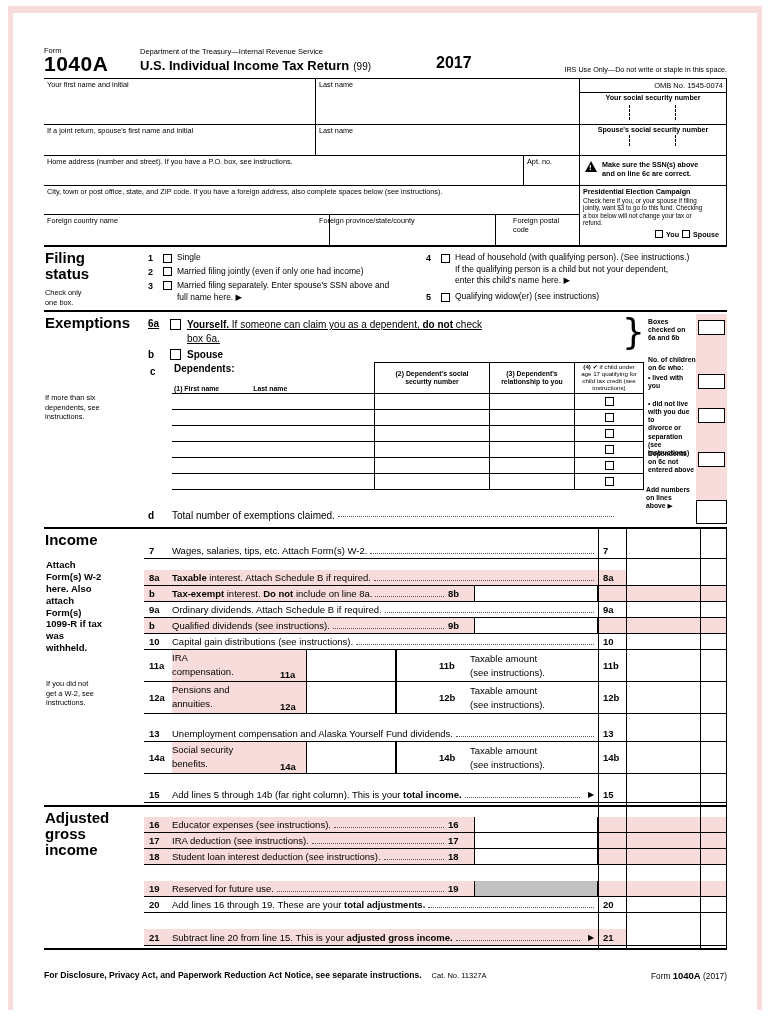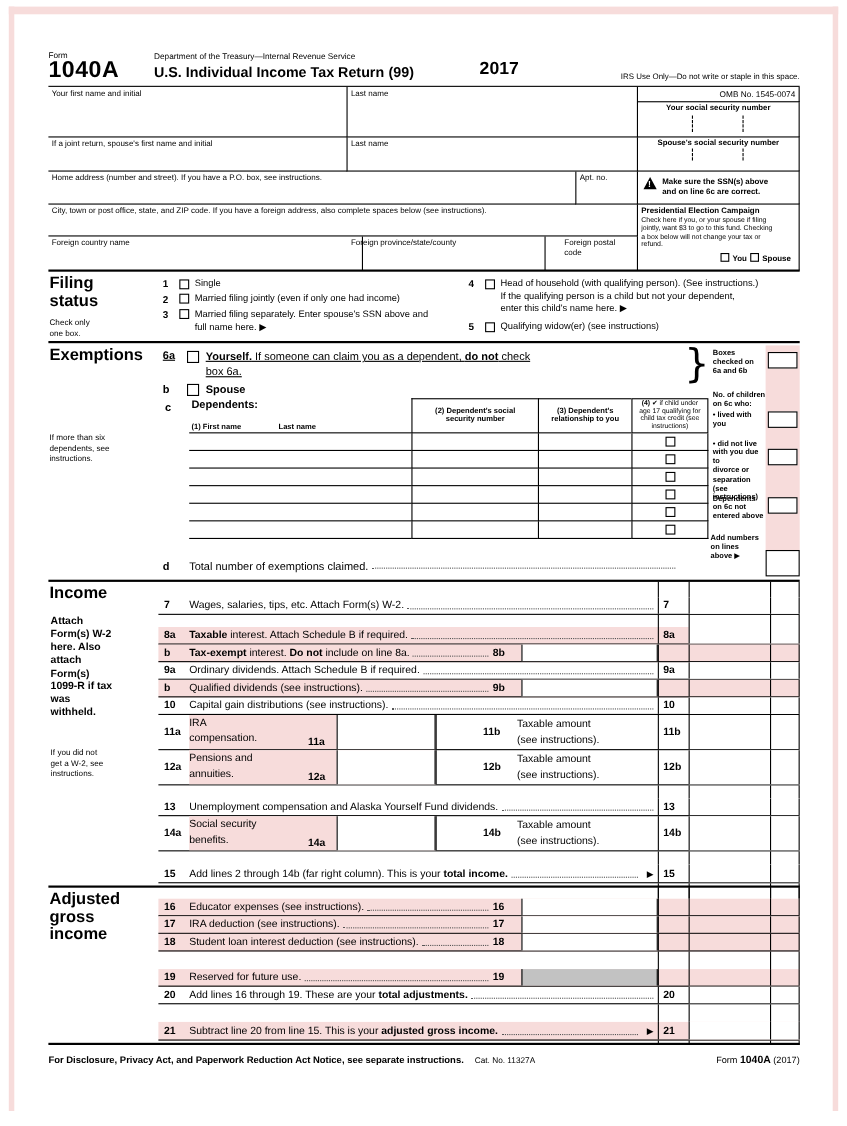--- a/index.html
+++ b/index.html
@@ -12,21 +12,21 @@
 .form { position:absolute; left:44px; top:45px; width:683px; }
 .pre { white-space:pre-line; }
 .b { font-weight:bold; }
 
 
 .hdr { position:relative; height:33px; }
 .formword { position:absolute; left:0; top:1px; font-size:7.5px; }
 .formnum { position:absolute; left:0; top:7px; font-size:21px; font-weight:bold; letter-spacing:.5px; }
 .dept { position:absolute; left:96px; top:2px; font-size:7.5px; }
 .htitle { position:absolute; left:96px; top:13px; font-size:13px; font-weight:bold; }
-.t99 { font-size:13px; font-weight:bold; margin-left:4px; }
+.t99 { font-size:10px; font-weight:normal; margin-left:4px; }
 .year { position:absolute; left:392px; top:9px; font-size:16px; font-weight:bold; }
 .irsuse { position:absolute; right:0; top:20px; font-size:7.2px; }
 
 
 .idgrid { position:relative; height:167px; border-top:1px solid #000; font-size:7.3px; }
 .cell { position:absolute; border-right:1px solid #000; border-bottom:1px solid #000; padding:1px 3px; overflow:hidden; }
 .cell.nb { border-bottom:none; }
 .cell.ctr { text-align:right; padding-top:2px; font-size:7.5px; }
 .ssnlabel { display:block; font-weight:bold; text-align:center; font-size:7.1px; }
 .ssnentry { position:relative; height:15px; margin-top:3px; }
@@ -119,21 +119,21 @@
 .ail { width:26px; font-weight:bold; font-size:9.5px; align-self:flex-end; padding-bottom:1px; }
 .aibox { width:90px; border-left:1px solid #000; border-right:1px solid #000; background:#fff; }
 .divgap { width:40px; align-self:stretch; border-left:1px solid #000; flex:none; }
 .bnum { width:34px; font-weight:bold; font-size:9.5px; padding-left:3px; flex:none; }
 .bdesc { flex:1; font-size:9.5px; line-height:1.45; white-space:pre-line; }
 .arrow { width:14px; font-size:8px; text-align:center; flex:none; }
 .attach { position:absolute; left:1px; top:30px; width:86px; font-size:9.5px; font-weight:bold; line-height:1.25; white-space:pre-line; }
 .w2note { position:absolute; left:1px; top:150px; width:86px; font-size:7.4px; line-height:1.3; white-space:pre-line; }
 
 
-.foot { border-top:2px solid #000; display:flex; align-items:flex-start; padding-top:8px; height:18px; }
+.foot { border-top:2px solid #000; display:flex; align-items:flex-start; padding-top:20px; height:18px; }
 .notice { font-weight:bold; font-size:8.6px; }
 .cat { margin-left:10px; font-size:7.5px; padding-top:1px; }
 .fid { margin-left:auto; font-size:8.3px; }
 .fid .fnum { font-weight:bold; font-size:9.5px; }
 </style>
 </head>
 <body>
 
 <div class="page">
   <div class="strip top"></div>
@@ -502,21 +502,21 @@
             <div class="cents"></div>
           </div>
         <div class="row spacer sp12">
             <div class="fill"></div>
             <div class="alabel"></div>
             <div class="abox shade"></div>
             <div class="cents shade"></div>
           </div>
         <div class="row h17">
             <div class="num">15</div>
-            <div class="desc"><span>Add lines 2 through 14b (far right column). This is your </span><span class="b">total income.</span></div>
+            <div class="desc"><span>Add lines 5 through 14b (far right column). This is your </span><span class="b">total income.</span></div>
             <div class="leader"></div>
             <div class="arrow">▶</div>
             <div class="alabel">15</div>
             <div class="abox"></div>
             <div class="cents"></div>
           </div>
         <div class="row spacer sp14">
             <div class="fill"></div>
             <div class="alabel"></div>
             <div class="abox shade"></div>

